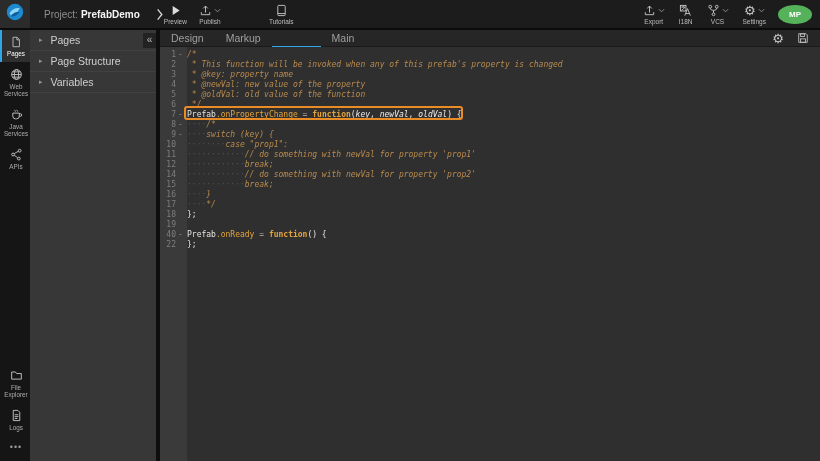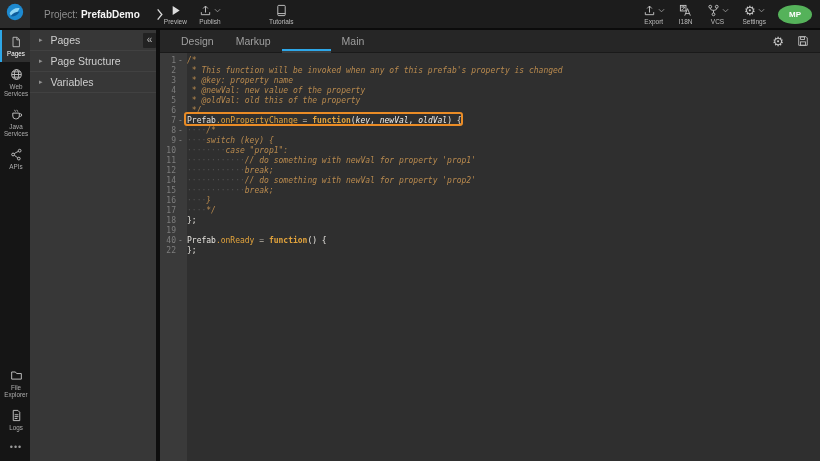--- a/index.html
+++ b/index.html
@@ -53,22 +53,22 @@
     border-bottom:1px solid #414141; cursor:default; }
   .panel-row .tri { color:#909090; font-size:7px; margin-right:8px; }
   .panel-row .prlabel { color:#cfcfcf; font-size:10.5px; }
   #panel-collapse { position:absolute; right:0; top:3px; width:13px; height:15px;
     background:#222222; color:#bdbdbd; font-size:10px; line-height:14px; text-align:center;
     border-radius:1px; cursor:default; }
   
   #v-divider { position:absolute; left:156px; top:30px; bottom:0; width:4px; background:#0e0e0e; }
   
   #main { position:absolute; left:160px; top:30px; right:0; bottom:0; display:flex; flex-direction:column; }
-  #tabbar { height:23px; background:#262626; display:flex; align-items:center;
-    padding-left:10px; border-bottom:1px solid #1a1a1a; flex:none; }
+  #tabbar { height:17px; background:#262626; display:flex; align-items:center;
+    border-bottom:1px solid #1a1a1a; flex:none; }
   .tab { padding:0 11px; height:25px; line-height:25px; font-size:10.5px; color:#9f9f9f; cursor:default; }
   .tab.active { background:#3b3e40; color:#ffffff; box-shadow:inset 0 2px 0 #2ea7e8;margin-top:40px; }
   #tab-tools { margin-left:auto; display:flex; align-items:center; gap:13px; padding-right:11px; }
   
   #editor { flex:1; position:relative; background:#2f2f2f; overflow:hidden;
     font-family:"DejaVu Sans Mono", monospace; font-size:8px; line-height:10px; }
   #gutter-bg { position:absolute; left:0; top:0; bottom:0; width:27px; background:#3a3a3a; }
   #code-lines { position:relative; padding-top:3px; }
   .code-line { height:10px; display:flex; white-space:pre; }
   .ln { width:16px; text-align:right; color:#7e7e7e; flex:none; }
@@ -298,21 +298,21 @@
           </span>
         </div>
     </div>
     <div id="editor">
       <div id="gutter-bg"></div>
       <div id="code-lines">
           <div class="code-line"><span class="ln">1</span><span class="fold">-</span><span class="ct"><span class="cmt">/*</span></span></div>
           <div class="code-line"><span class="ln">2</span><span class="fold"></span><span class="ct"><span class="cmt"> * This function will be invoked when any of this prefab's property is changed</span></span></div>
           <div class="code-line"><span class="ln">3</span><span class="fold"></span><span class="ct"><span class="cmt"> * @key: property name</span></span></div>
           <div class="code-line"><span class="ln">4</span><span class="fold"></span><span class="ct"><span class="cmt"> * @newVal: new value of the property</span></span></div>
-          <div class="code-line"><span class="ln">5</span><span class="fold"></span><span class="ct"><span class="cmt"> * @oldVal: old this of the property</span></span></div>
+          <div class="code-line"><span class="ln">5</span><span class="fold"></span><span class="ct"><span class="cmt"> * @oldVal: old value of the function</span></span></div>
           <div class="code-line"><span class="ln">6</span><span class="fold"></span><span class="ct"><span class="cmt"> */</span></span></div>
           <div class="code-line"><span class="ln">7</span><span class="fold">-</span><span class="ct"><span class="pln">Prefab</span><span class="fn">.onPropertyChange</span><span class="op"> = </span><span class="kw">function</span><span class="pln">(</span><span class="param">key</span><span class="pln">, </span><span class="param">newVal</span><span class="pln">, </span><span class="param">oldVal</span><span class="pln">)</span><span class="pln"> {</span></span></div>
           <div class="code-line"><span class="ln">8</span><span class="fold">-</span><span class="ct"><span class="ws">····</span><span class="cmt">/*</span></span></div>
           <div class="code-line"><span class="ln">9</span><span class="fold">-</span><span class="ct"><span class="ws">····</span><span class="cmt">switch (key) {</span></span></div>
           <div class="code-line"><span class="ln">10</span><span class="fold"></span><span class="ct"><span class="ws">········</span><span class="cmt">case "prop1":</span></span></div>
           <div class="code-line"><span class="ln">11</span><span class="fold"></span><span class="ct"><span class="ws">············</span><span class="cmt">// do something with newVal for property 'prop1'</span></span></div>
           <div class="code-line"><span class="ln">12</span><span class="fold"></span><span class="ct"><span class="ws">············</span><span class="cmt">break;</span></span></div>
           <div class="code-line"><span class="ln">14</span><span class="fold"></span><span class="ct"><span class="ws">············</span><span class="cmt">// do something with newVal for property 'prop2'</span></span></div>
           <div class="code-line"><span class="ln">15</span><span class="fold"></span><span class="ct"><span class="ws">············</span><span class="cmt">break;</span></span></div>
           <div class="code-line"><span class="ln">16</span><span class="fold"></span><span class="ct"><span class="ws">····</span><span class="cmt">}</span></span></div>

